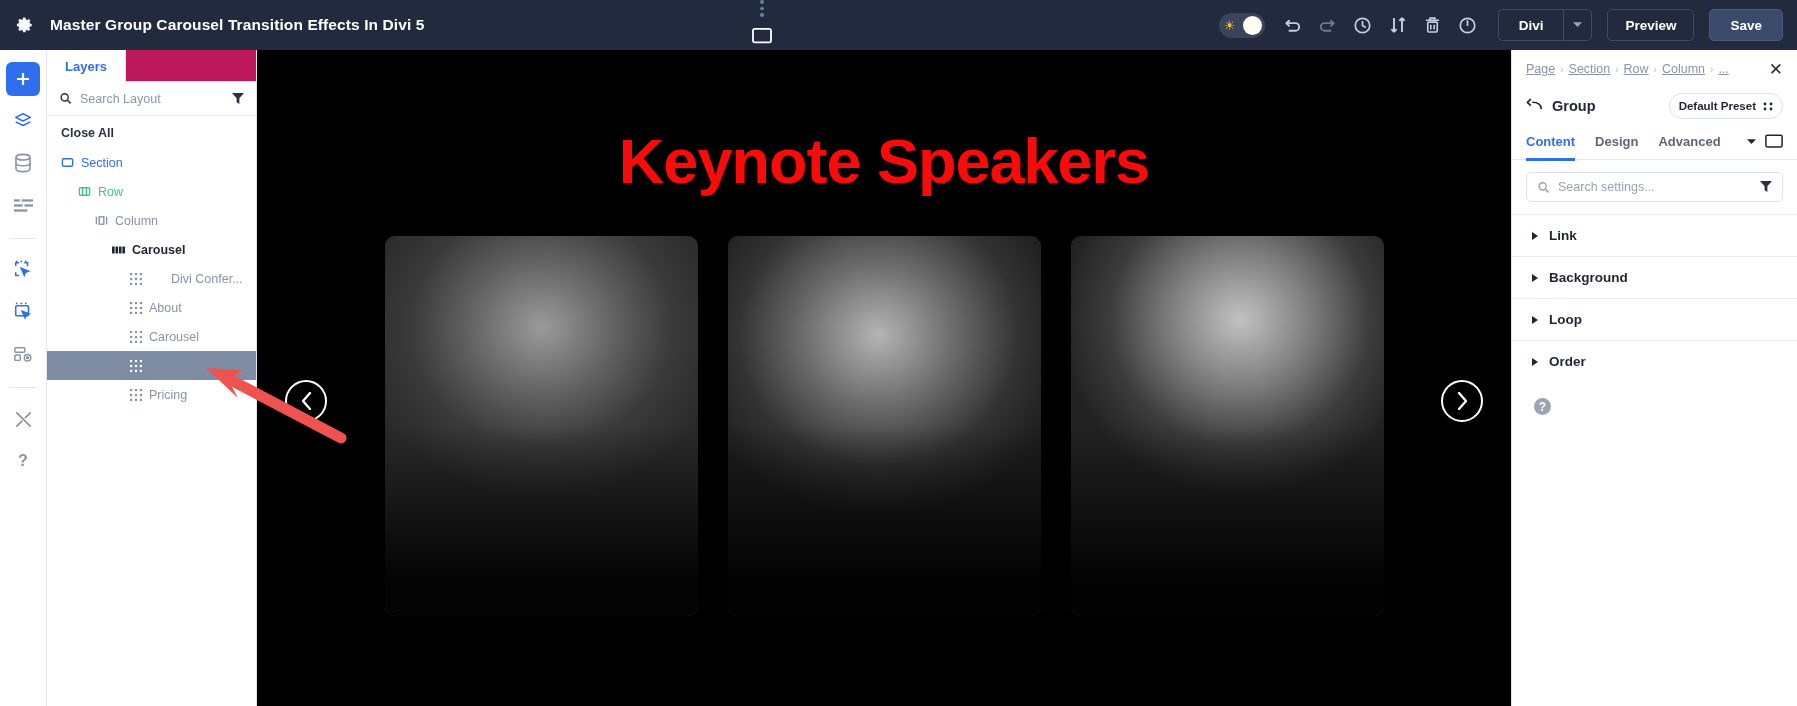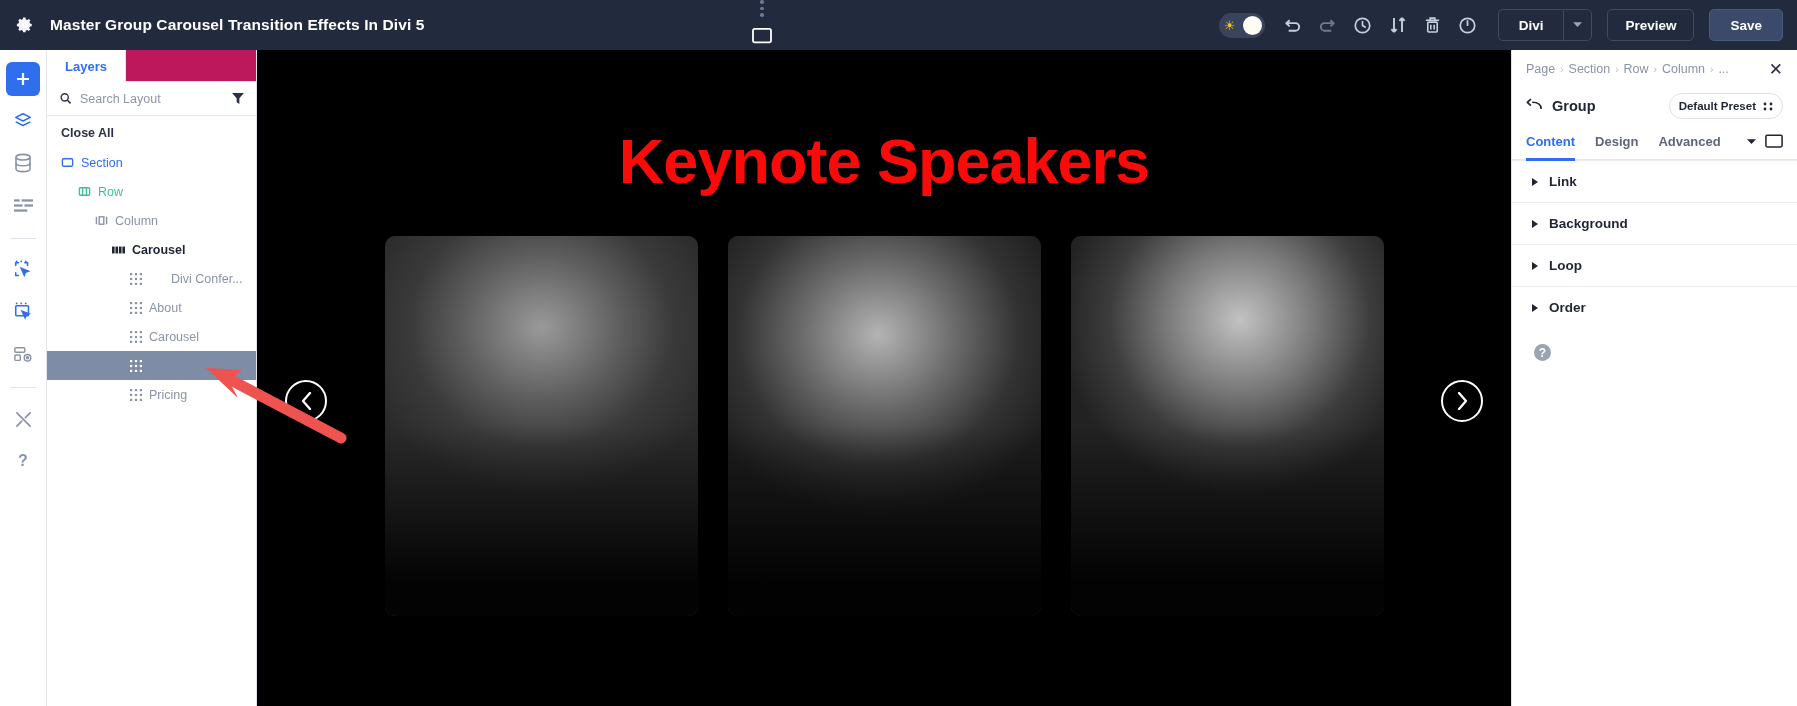--- a/index.html
+++ b/index.html
@@ -153,21 +153,21 @@
 
   
   .settings {
     position: absolute; top: 50px; right: 0; width: 286px; height: 656px;
     background: #fff; border-left: 1px solid #dfe3ea;
   }
   .crumbs {
     height: 38px; display: flex; align-items: center; padding: 0 14px;
     font-size: 12.5px; color: #8a93a6; gap: 5px;
   }
-  .crumbs .c { cursor: pointer; }
+  .crumbs .c { cursor: pointer; text-decoration: underline; }
   .crumbs .sep { color: #b6bdc9; font-size: 10px; }
   .crumb-close { margin-left: auto; color: #2b3245; cursor: pointer; font-size: 17px; line-height: 1; }
   .mod-row { height: 36px; display: flex; align-items: center; padding: 0 14px; gap: 10px; }
   .mod-name { font-size: 14.5px; font-weight: 700; color: #1f2533; }
   .preset-btn {
     margin-left: auto; border: 1px solid #dde1e9; border-radius: 13px; height: 26px;
     display: flex; align-items: center; gap: 7px; padding: 0 9px;
     font-size: 11.5px; font-weight: 700; color: #1f2533; cursor: pointer;
   }
   .tabs {
@@ -609,20 +609,34 @@
       <div class="tabs-right">
       <svg width="9" height="6" viewBox="0 0 10 6">
           <path d="M0 0l5 5.2L10 0z" fill="#1f2533"></path>
         </svg>
       <svg width="18" height="15" viewBox="0 0 20 16">
           <rect x="1" y="1" width="18" height="13" rx="1.5" fill="none" stroke="#1f2533" stroke-width="1.7"></rect>
         </svg>
     </div>
   </div>
 
+  <div class="set-search-wrap">
+    <div class="set-search">
+      <svg width="13" height="13" viewBox="0 0 16 16">
+          <circle cx="7" cy="6.6" r="4.4" fill="none" stroke="#9aa2b1" stroke-width="1.7"></circle>
+          <path d="M10.4 10.2L14.2 14" stroke="#9aa2b1" stroke-width="1.9"></path>
+        </svg>
+      <span class="ph">Search settings...</span>
+      <span style="margin-left:auto;">
+        <svg width="12" height="11" viewBox="0 0 13 12">
+            <path d="M0 0h13l-5 5.6V12L5 10V5.6z" fill="#2b3245"></path>
+          </svg>
+      </span>
+    </div>
+  </div>
 
   <div id="settings-sections">
       <div class="set-row">
         <span class="tri"></span>
         <span>Link</span>
       </div>
       <div class="set-row">
         <span class="tri"></span>
         <span>Background</span>
       </div>

